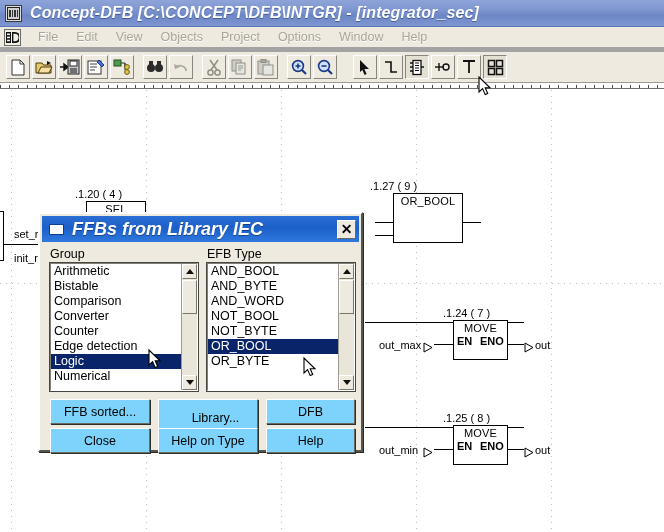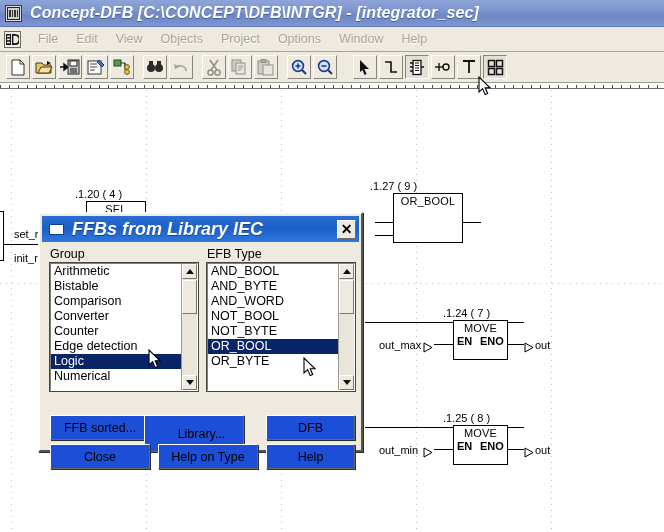--- a/index.html
+++ b/index.html
@@ -27,21 +27,21 @@
   }
   .titlebar .ttext{
     color:#ffffff; font-size:16px; font-weight:bold; letter-spacing:0.1px;
     white-space:nowrap; text-shadow:0 1px 0 rgba(40,60,120,.6);font-style:italic;
   }
 
   
   .menubar{
     position:absolute; left:0; top:27px; width:664px; height:25px;
     background:#eeeadf; display:flex; align-items:center;
-    padding-left:4px; border-bottom:1px solid #a3a3a3;
+    padding-left:4px; border-bottom:5px solid #a3a3a3;
   }
   .menubar .docicon{
     width:17px;height:17px;flex:none;margin-right:8px;
     background:#f2efe6;border:1px solid #6b6b63;
     display:flex;align-items:center;justify-content:center;
     font-family:"Liberation Mono",monospace;font-size:11px;font-weight:bold;color:#111;line-height:1;
   }
   .menubar .mi{
     font-size:12.5px; color:#a9a399; padding:2px 9px; white-space:nowrap;
     text-shadow:0 1px 0 #fff;
@@ -156,26 +156,26 @@
     display:flex;align-items:center;justify-content:center;
   }
   .sb-thumb{
     position:absolute; left:0; width:15px; background:#eeeadf;
     border-top:1px solid #fff;border-left:1px solid #fff;
     border-right:1px solid #76766e;border-bottom:1px solid #76766e;
   }
   .arrow-up{width:0;height:0;border-left:4px solid transparent;border-right:4px solid transparent;border-bottom:5px solid #111;}
   .arrow-dn{width:0;height:0;border-left:4px solid transparent;border-right:4px solid transparent;border-top:5px solid #111;}
   .dbtn{
-    position:absolute; background:#1d4ed8;
+    position:absolute; background:#7dd3fc;
     border-top:1px solid #ffffff; border-left:1px solid #ffffff;
     border-right:1px solid #6a6a62; border-bottom:1px solid #6a6a62;
     box-shadow:1px 1px 0 #2f2f2a;
     display:flex;align-items:center;justify-content:center;
-    font-size:12.5px;color:#000; white-space:nowrap;margin-top:16px;
+    font-size:12.5px;color:#000; white-space:nowrap;
   }
 
   
   .cursor{ position:absolute; width:16px; height:22px; pointer-events:none; }
 </style>
 </head>
 <body>
 
 <div id="app">
 
@@ -493,21 +493,21 @@
           <div class="arrow-up"></div>
         </div>
         <div class="sb-thumb" style="top:16px; height:34px;"></div>
         <div class="sb-btn" style="bottom:0;">
           <div class="arrow-dn"></div>
         </div>
       </div>
     </div>
 
     <div class="dbtn" style="left:10px;  top:185px; width:100px; height:25px;">FFB sorted...</div>
-    <div class="dbtn" style="left:104px; top:185px; width:100px; height:37px;padding-left:15px;">Library...</div>
+    <div class="dbtn" style="left:118px; top:185px; width:100px; height:37px;padding-left:15px;">Library...</div>
     <div class="dbtn" style="left:226px; top:185px; width:89px;  height:25px;">DFB</div>
     <div class="dbtn" style="left:10px;  top:214px; width:100px; height:25px;">Close</div>
     <div class="dbtn" style="left:118px; top:214px; width:100px; height:25px;">Help on Type</div>
     <div class="dbtn" style="left:226px; top:214px; width:89px;  height:25px;">Help</div>
   </div>
 
   <div class="cursor" style="left:478px; top:76px;">
     <svg width="15" height="21" viewBox="0 0 15 21">
         <path d="M1 1 L1 16 L4.6 12.6 L7.2 18.6 L9.7 17.5 L7.2 11.8 L12 11.8 Z" fill="#fff" stroke="#000" stroke-width="1.1"></path>
       </svg>

